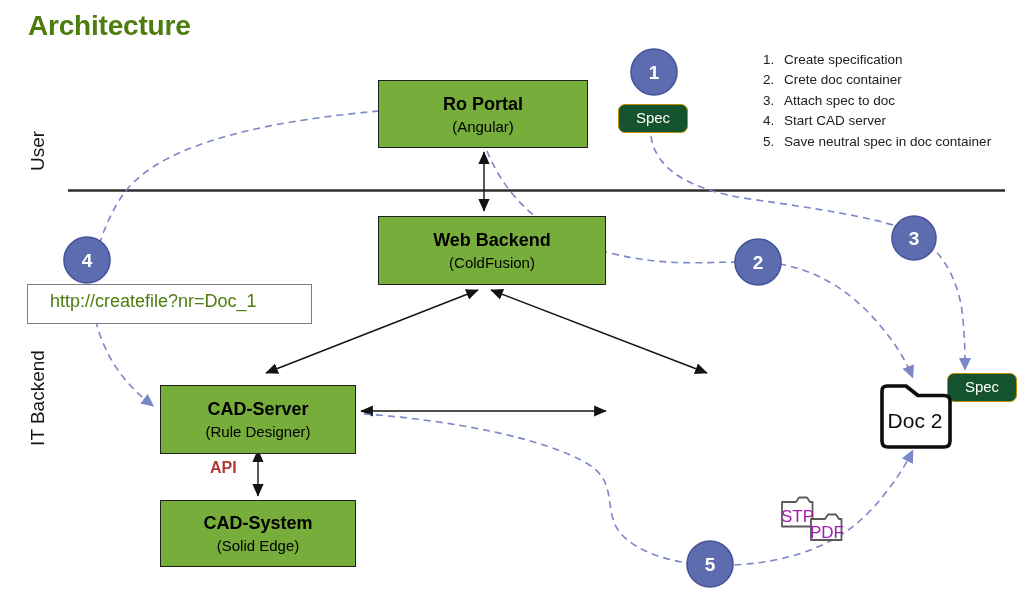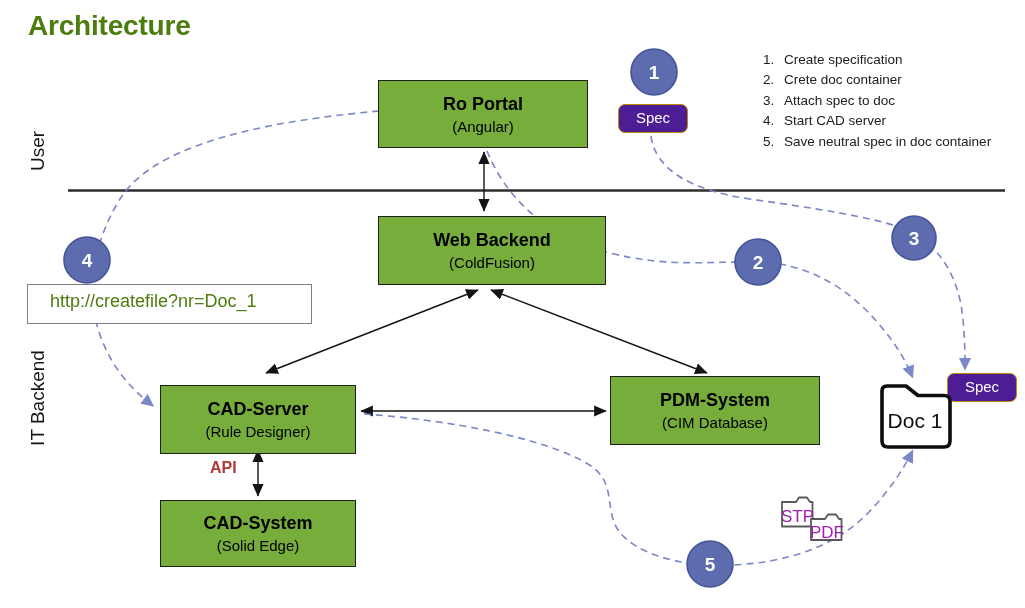--- a/index.html
+++ b/index.html
@@ -29,21 +29,21 @@
   #node-cadserver{left:160px;top:377px;width:196px;height:69px;margin-top:8px;}
   #node-pdm{left:610px;top:376px;width:210px;height:69px;}
   #node-cadsystem{left:160px;top:500px;width:196px;height:67px;}
 
   
   .steps{position:absolute;left:752px;top:50px;width:270px;color:#202020;}
   .steps ol{margin:0;padding:0 0 0 26px;font-size:13.5px;line-height:1.44;}
   .steps li{padding-left:6px;margin-bottom:1px;}
 
   
-  .tag{position:absolute;width:70px;height:29px;box-sizing:border-box;background:#4c1d95;
+  .tag{position:absolute;width:70px;height:29px;box-sizing:border-box;background:#14532d;
        border:1.5px solid #BE8C00;border-radius:7px;color:#fff;font-size:15px;
        text-align:center;line-height:26px;}
   #tag-spec-top{left:618px;top:104px;}
   #tag-spec-attached{left:947px;top:373px;}
 
   
   .urlbox{position:absolute;left:27px;top:284px;width:285px;height:40px;box-sizing:border-box;
           background:#fff;border:1.6px solid #808080;font-size:18px;color:#4d7c0f;
           line-height:33px;padding-left:22px;white-space:nowrap;}
 
@@ -102,24 +102,20 @@
       <div class="s">(Angular)</div>
     </div>
     <div class="node" id="node-webbackend">
       <div class="t">Web Backend</div>
       <div class="s">(ColdFusion)</div>
     </div>
     <div class="node" id="node-cadserver">
       <div class="t">CAD-Server</div>
       <div class="s">(Rule Designer)</div>
     </div>
-    <div class="node" id="node-pdm">
-      <div class="t">PDM-System</div>
-      <div class="s">(CIM Database)</div>
-    </div>
     <div class="node" id="node-cadsystem">
       <div class="t">CAD-System</div>
       <div class="s">(Solid Edge)</div>
     </div>
 
     <div class="steps">
       <ol>
         <li>Create specification</li>
         <li>Crete doc container</li>
         <li>Attach spec to doc</li>
@@ -152,18 +148,18 @@
       <circle cx="914" cy="238" r="22" fill="#5C6CAE" stroke="#46549B" stroke-width="1.6"></circle>
       <text x="914" y="245" text-anchor="middle" class="badge-num">3</text>
       <circle cx="87" cy="260" r="23" fill="#5C6CAE" stroke="#46549B" stroke-width="1.6"></circle>
       <text x="87" y="267" text-anchor="middle" class="badge-num">4</text>
       <circle cx="710" cy="564" r="23" fill="#5C6CAE" stroke="#46549B" stroke-width="1.6"></circle>
       <text x="710" y="571" text-anchor="middle" class="badge-num">5</text>
     </g>
   </svg>
 
   <div class="html-top">
-    <div class="doc-label">Doc 1</div>
+    <div class="doc-label">Doc 2</div>
     <div class="file-label" id="file-stp">STP</div>
     <div class="file-label" id="file-pdf">PDF</div>
   </div>
 
 </div>
 
 </body></html>

